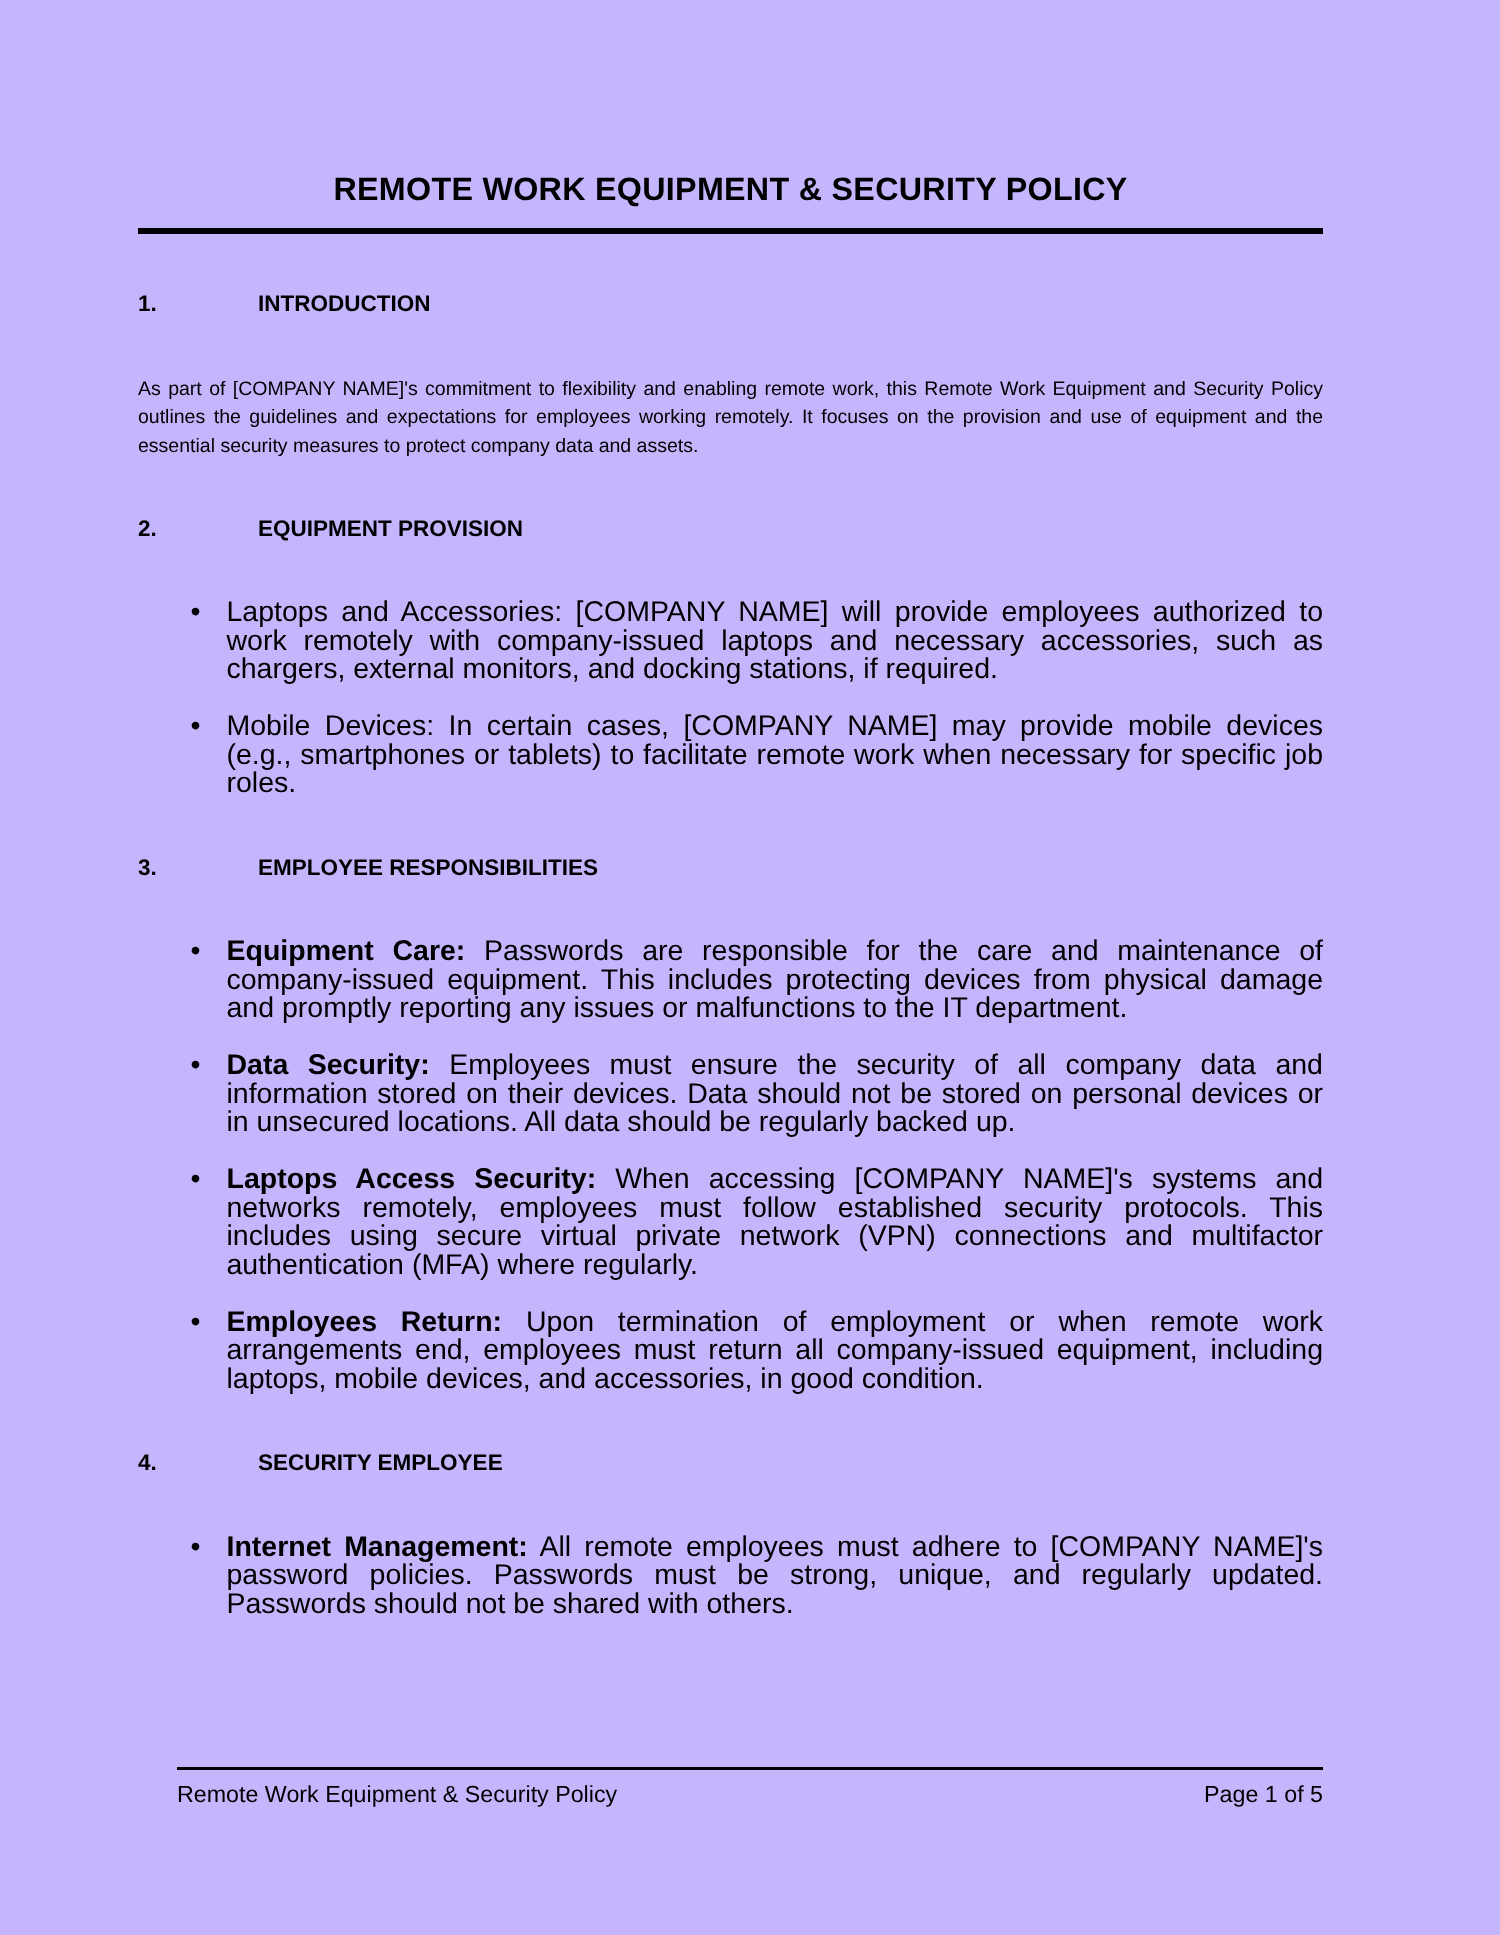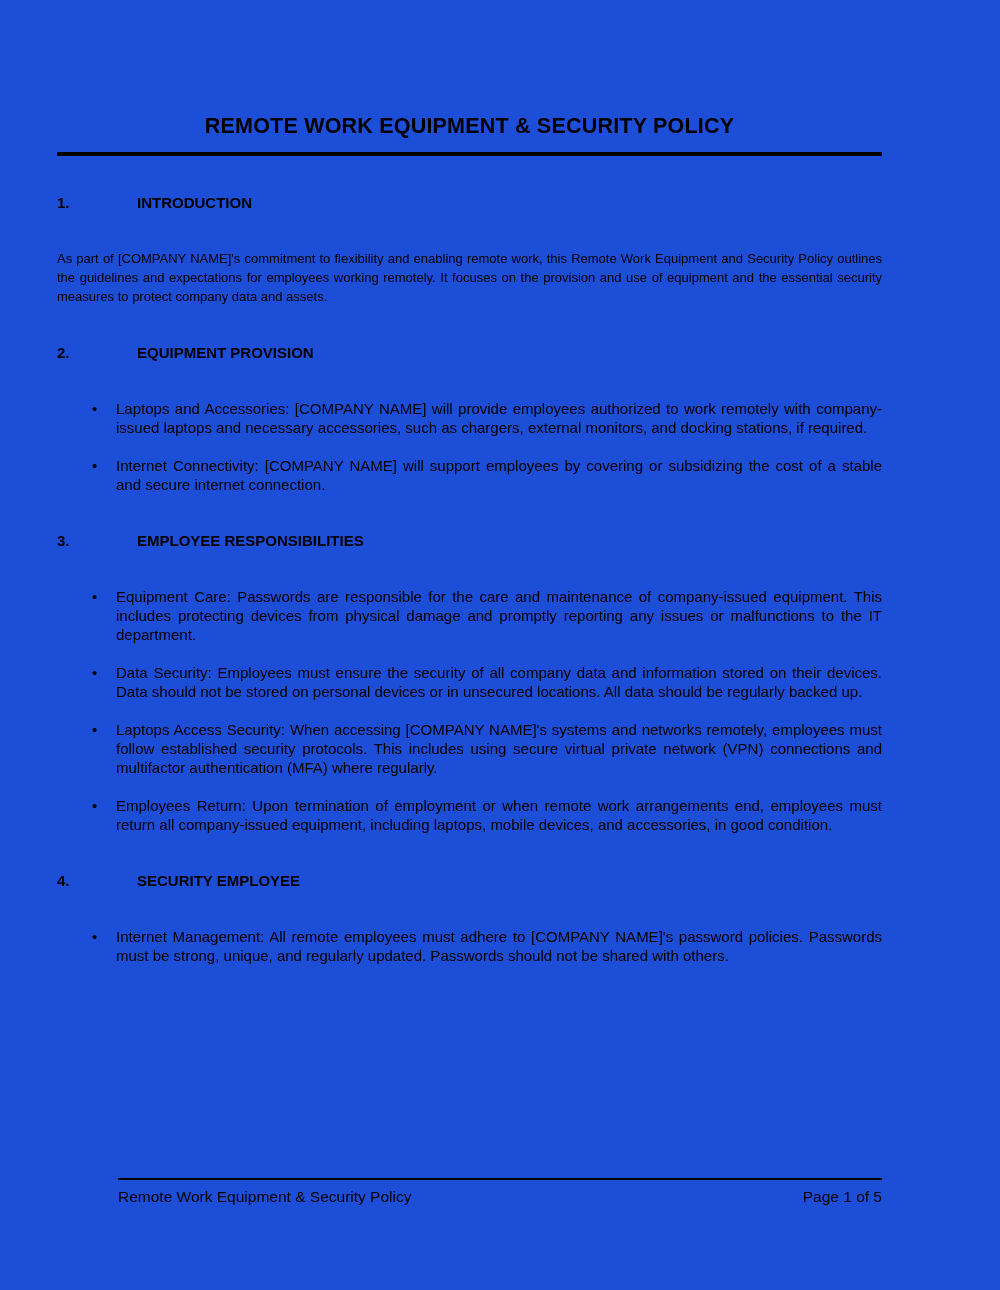--- a/index.html
+++ b/index.html
@@ -5,22 +5,22 @@
   html, body {
     margin: 0;
     padding: 0;
     background: #ffffff;
   }
   .page {
     position: relative;
     width: 1000px;
     height: 1290px;
     box-sizing: border-box;
-    padding: 112px 118px 0 57px;
-    background: #1d4ed8;
+    padding: 112px 118px 0 92px;
+    background: #c4b5fd;
     color: #000000;
     font-family: "Liberation Sans", "DejaVu Sans", sans-serif;
     overflow: hidden;
   }
   .doc-title {
     margin: 0;
     font-size: 21.5px;
     line-height: 28px;
     font-weight: bold;
     text-align: center;
@@ -49,40 +49,40 @@
     text-align: justify;
   }
   ul.bullets {
     list-style: none;
     margin: 37px 0;
     padding: 0;
   }
   li.bullet {
     display: flex;
     margin: 0 0 19px 0;
-    font-size: 15px;
+    font-size: 19px;
     line-height: 19px;
   }
   li.bullet:last-child {
     margin-bottom: 0;
   }
   .dot {
     width: 24px;
     margin-left: 35px;
     flex-shrink: 0;
   }
   .dot::before {
     content: "\2022";
   }
   .btext {
     flex: 1;
     text-align: justify;
   }
   .btext strong {
-    font-weight: normal;
+    font-weight: bold;
   }
   .footer {
     position: absolute;
     left: 118px;
     right: 118px;
     top: 1178px;
   }
   .footer-rule {
     border: 0;
     border-top: 2px solid #000000;
@@ -119,21 +119,21 @@
       <span class="sec-num">2.</span>
       <span class="sec-title">EQUIPMENT PROVISION</span>
     </div>
     <ul class="bullets">
       <li class="bullet">
         <span class="dot"></span>
         <span class="btext"><strong></strong><span>Laptops and Accessories: [COMPANY NAME] will provide employees authorized to work remotely with company-issued laptops and necessary accessories, such as chargers, external monitors, and docking stations, if required.</span></span>
       </li>
       <li class="bullet">
         <span class="dot"></span>
-        <span class="btext"><strong></strong><span>Internet Connectivity: [COMPANY NAME] will support employees by covering or subsidizing the cost of a stable and secure internet connection.</span></span>
+        <span class="btext"><strong></strong><span>Mobile Devices: In certain cases, [COMPANY NAME] may provide mobile devices (e.g., smartphones or tablets) to facilitate remote work when necessary for specific job roles.</span></span>
       </li>
     </ul>
   </section>
 
   <section>
     <div class="heading-row">
       <span class="sec-num">3.</span>
       <span class="sec-title">EMPLOYEE RESPONSIBILITIES</span>
     </div>
     <ul class="bullets">

